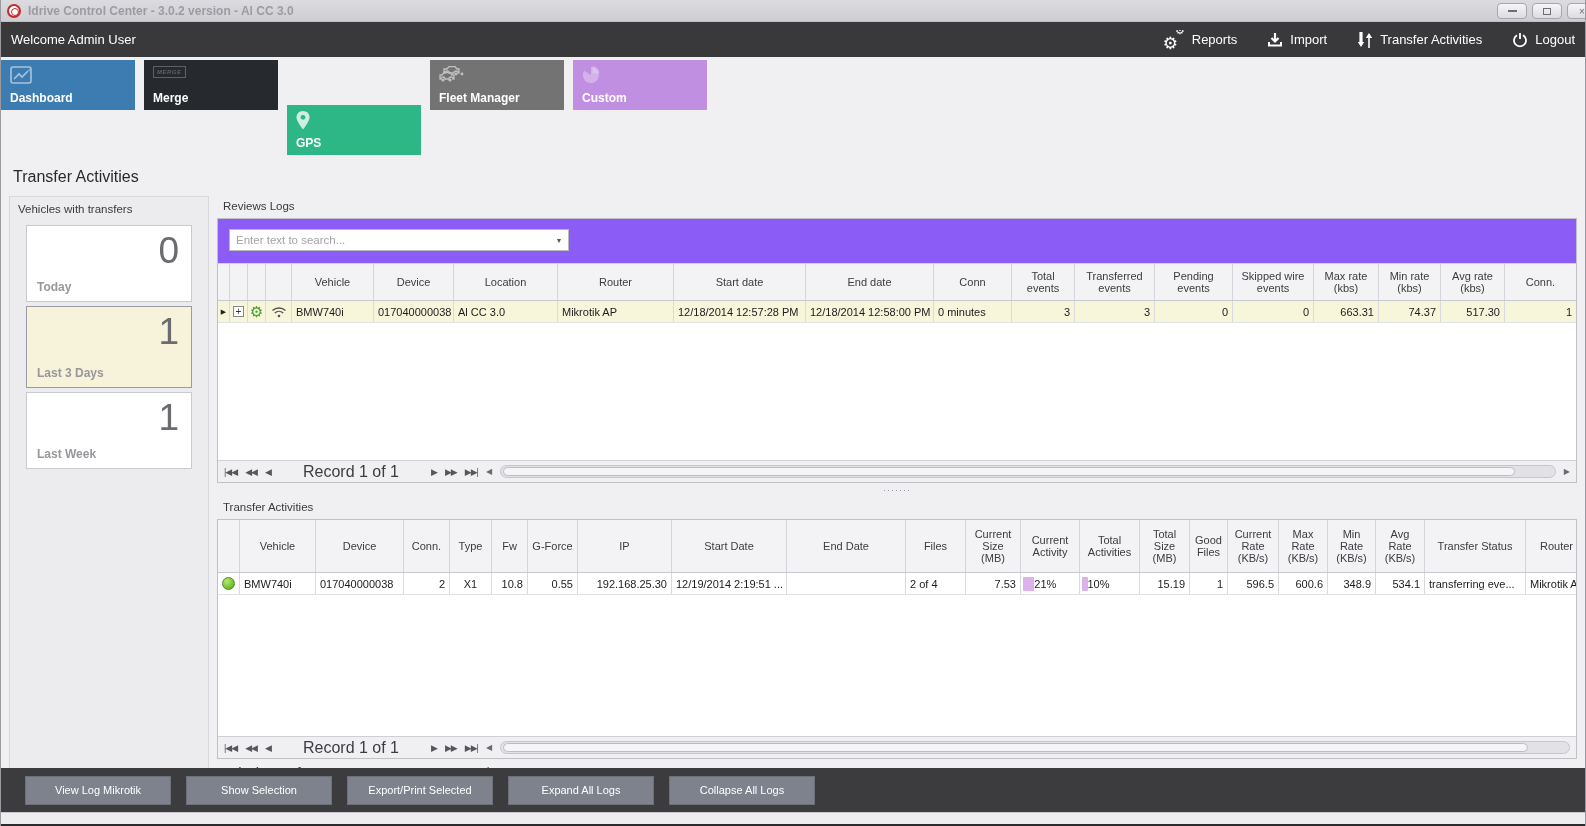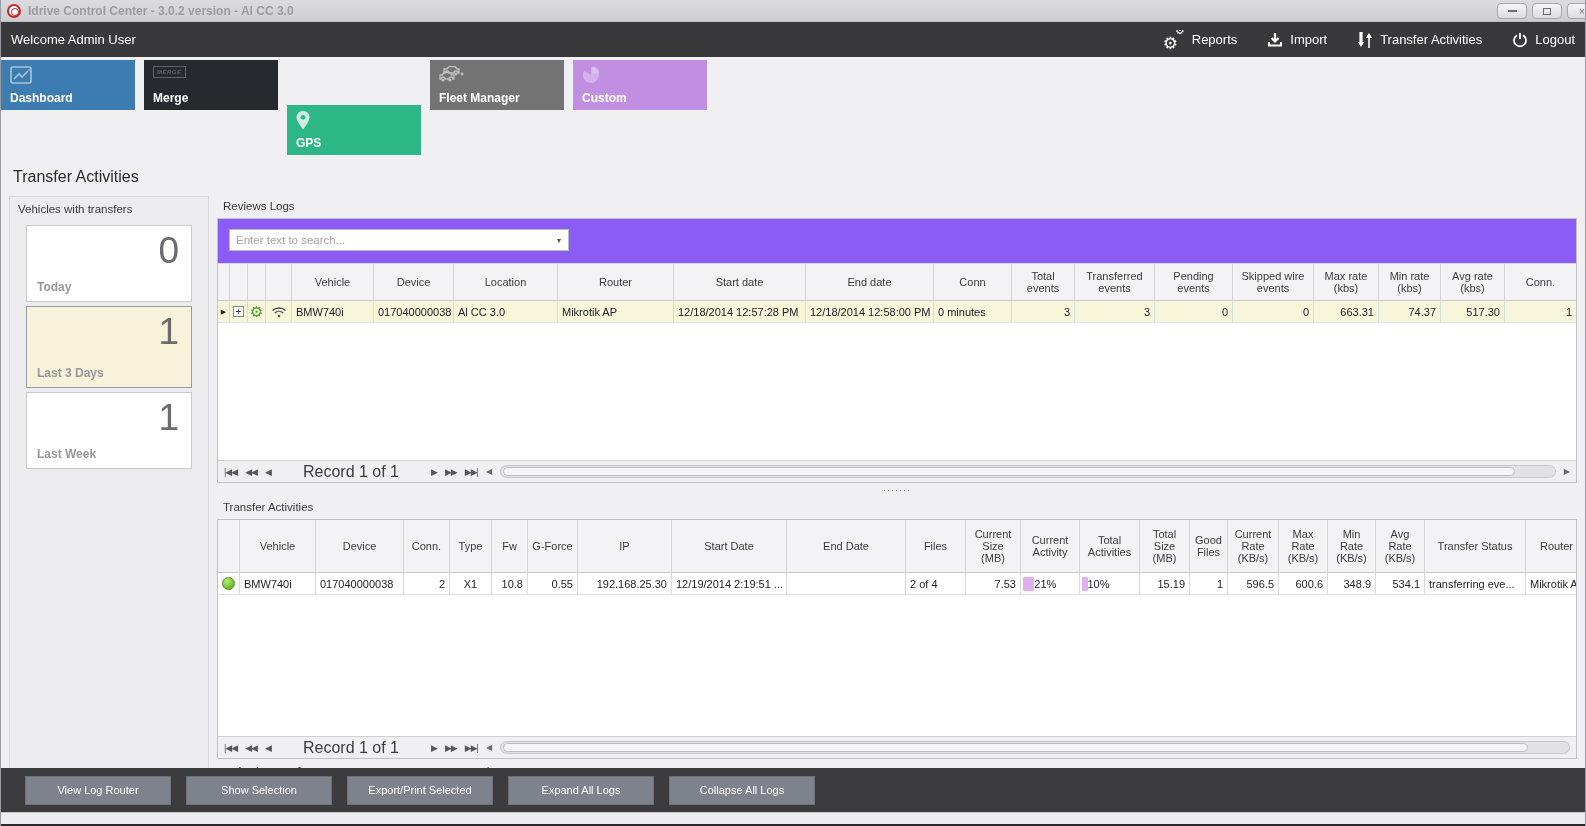--- a/index.html
+++ b/index.html
@@ -393,21 +393,21 @@
         <div class="status-line">
           <span>Wi-Fi transfer remote status:</span>
           <span class="ok" style="color: rgb(29, 155, 29);">Connected</span>
         </div>
       </div>
 
     </div>
   </div>
 
   <div class="footer">
-    <button class="fbtn">View Log Router</button>
+    <button class="fbtn">View Log Mikrotik</button>
     <button class="fbtn">Show Selection</button>
     <button class="fbtn">Export/Print Selected</button>
     <button class="fbtn">Expand All Logs</button>
     <button class="fbtn">Collapse All Logs</button>
   </div>
   <div class="bottom-strip"></div>
 
 </div>
 
 </body></html>

